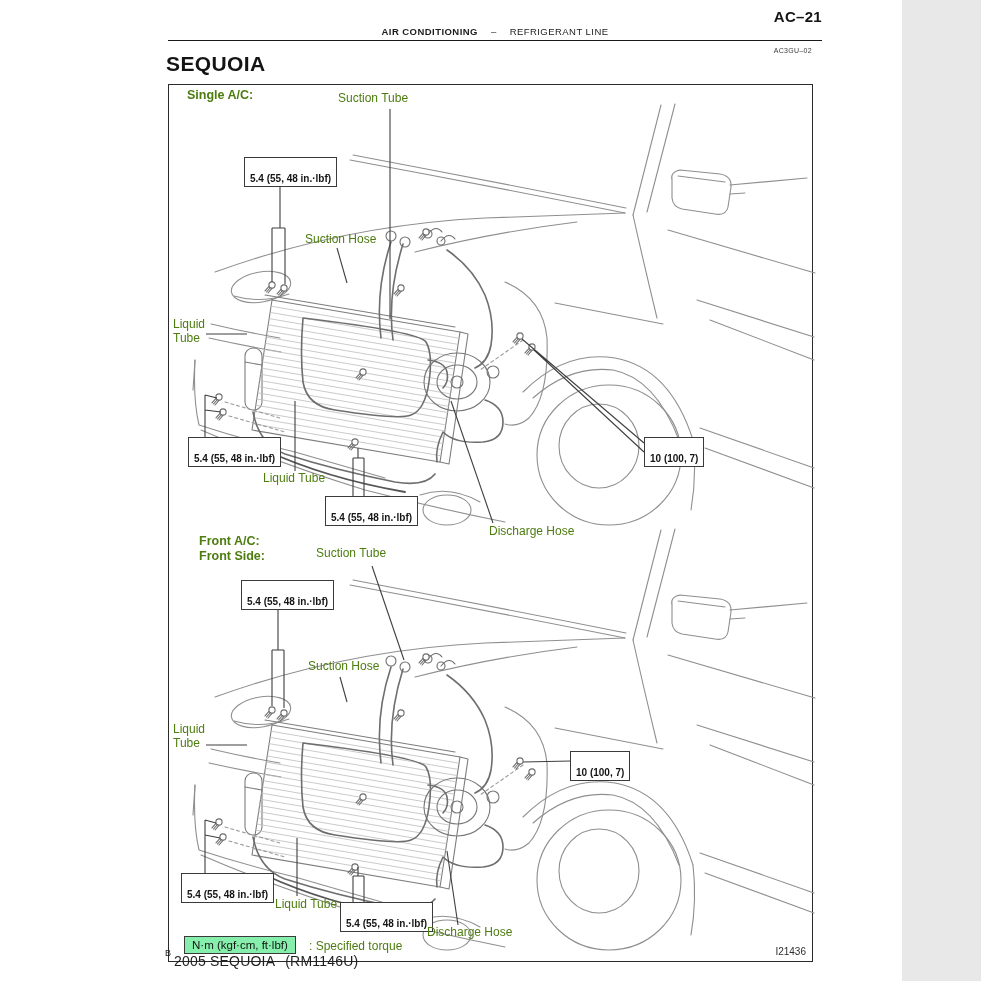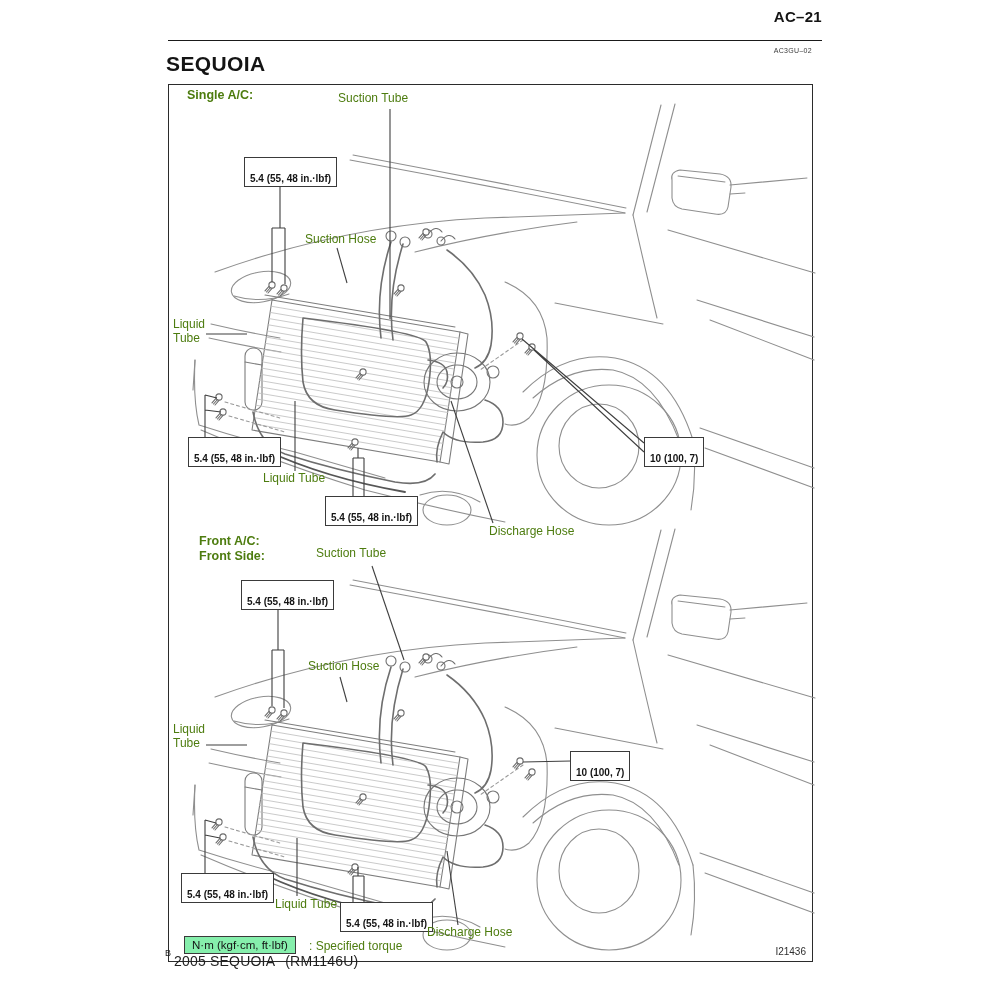--- a/index.html
+++ b/index.html
@@ -1,16 +1,16 @@
 <!DOCTYPE html>
 <html><head>
 <meta charset="utf-8">
 <style>
   html,body{margin:0;padding:0;background:#e8e8e8;}
-  .page{position:relative;width:981px;height:981px;background:#ffffff;overflow:hidden;
+  .page{position:relative;width:902px;height:981px;background:#ffffff;overflow:hidden;
         font-family:"Liberation Sans","DejaVu Sans",sans-serif;color:#141414;}
   .abs{position:absolute;}
   .page-num{left:742px;top:8px;width:80px;text-align:right;font-size:15px;font-weight:bold;letter-spacing:0.3px;}
   .hdr{left:168px;top:26px;width:654px;text-align:center;font-size:9.5px;letter-spacing:0.45px;color:#1c1c1c;}
   .hdr .sec{font-weight:bold;}
   .hdr .sep{margin:0 13px;color:#333;}
   .hdr-line{left:168px;top:40px;width:654px;height:0;border-top:1.7px solid #1a1a1a;}
   .doc-code{left:692px;top:47px;width:120px;text-align:right;font-size:7px;color:#3a3a3a;letter-spacing:0.3px;}
   .title{left:166px;top:52px;font-size:21px;font-weight:bold;letter-spacing:0.4px;}
   .figbox{left:168px;top:84px;width:643px;height:876px;border:1.6px solid #2b2b2b;background:#fff;z-index:1;}
@@ -26,20 +26,23 @@
   .footer{left:174px;top:953px;font-size:14px;color:#1f1f1f;z-index:3;letter-spacing:0.2px;}
   .footer span{margin-right:10px;}
   .footer-mark{left:165px;top:948px;font-size:9px;color:#1f1f1f;z-index:3;}
 </style>
 </head>
 <body>
 
 <div class="page">
 
   <div class="abs page-num">AC–21</div>
+  <div class="abs hdr">
+    <span class="sec">AIR CONDITIONING</span><span class="sep">–</span><span>REFRIGERANT LINE</span>
+  </div>
   <div class="abs hdr-line"></div>
   <div class="abs doc-code">AC3GU–02</div>
   <div class="abs title">SEQUOIA</div>
 
   <div class="abs figbox"></div>
 
   <svg class="abs art" width="981" height="981" viewBox="0 0 981 981">
     <defs>
       <g id="bolt" stroke="#6c6c6c" stroke-width="1.1" fill="#ffffff">
         <circle r="3.1"></circle>

